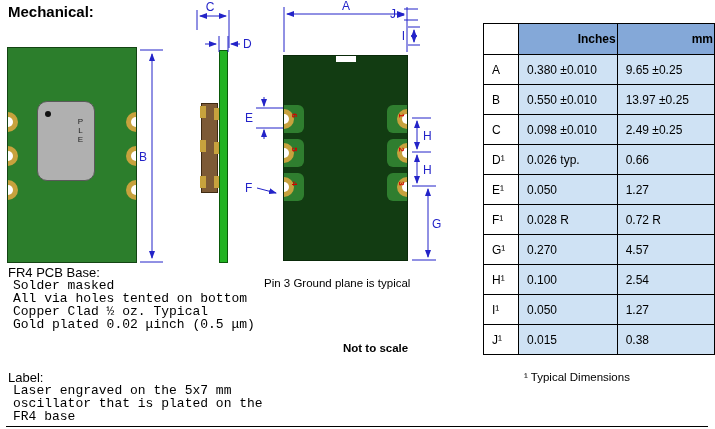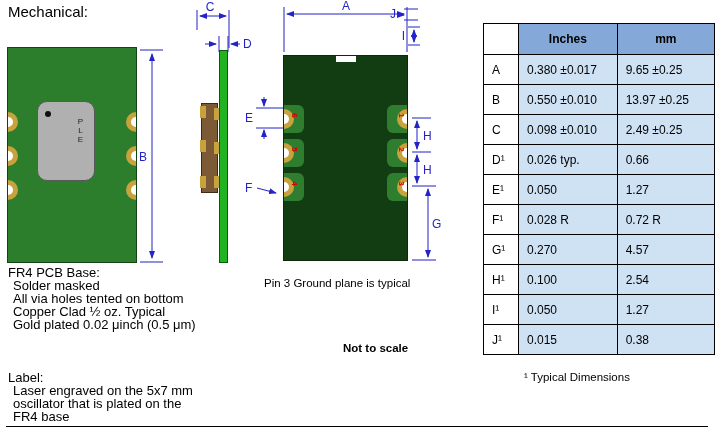--- a/index.html
+++ b/index.html
@@ -1,20 +1,20 @@
 <!DOCTYPE html>
 <html style="--dim-blue: #2323c8; --pin-red: #d40000; --pad-gold: #c7a23d; --pcb-front: #2c7e2c; --pcb-back: #123c12; --pcb-patch: #2f7e2f; --side-strip: #22b322; --side-brown: #7d5a36; --osc-gray: #b0b0b0; --table-header-bg: #84a8d8; --table-cell-bg: #cfe2f4;"><head>
 <meta charset="utf-8">
 <title>Mechanical Drawing</title>
 <style>
   html,body{margin:0;padding:0;background:#fff;}
   .page{position:relative;width:715px;height:429px;background:#fff;overflow:hidden;
         font-family:"Liberation Sans",sans-serif;color:#000;}
 
-  .title{position:absolute;left:8px;top:3px;font-size:15px;font-weight:normal;text-align:right;}
+  .title{position:absolute;left:8px;top:3px;font-size:15px;font-weight:bold;text-align:right;}
 
   
   .pcb-front{position:absolute;left:7px;top:47px;width:130px;height:216px;
              background:var(--pcb-front,#2c7e2c);border:1px solid #144414;box-sizing:border-box;}
   .pad{position:absolute;width:10px;height:20px;background:var(--pad-gold,#c7a23d);}
   .padl{left:0;border-radius:0 10px 10px 0;}
   .padr{right:0;border-radius:10px 0 0 10px;}
   .hole{position:absolute;top:5px;width:5px;height:10px;background:#fff;display:block;}
   .holel{left:0;border-radius:0 10px 10px 0;}
   .holer{right:0;border-radius:10px 0 0 10px;}
@@ -43,32 +43,32 @@
        color:var(--pin-red,#d40000);transform:rotate(90deg);}
 
   
   .overlay{position:absolute;left:0;top:0;pointer-events:none;}
   .dl{stroke:var(--dim-blue,#2323c8);stroke-width:1;fill:none;}
   .dt{fill:var(--dim-blue,#2323c8);font-size:12px;font-family:"Liberation Sans",sans-serif;}
   .am{fill:var(--dim-blue,#2323c8);}
 
   
   .note{position:absolute;font-size:13px;line-height:13px;}
-  .note .ind{padding-left:5px;}
+  .note .ind{padding-left:5px;font-family:Liberation Mono, monospace;}
   .fr4-block{left:8px;top:266px;}
   .label-block{left:8px;top:371px;}
   .pin3-note{left:240px;top:277px;font-size:11.5px;padding-left:24px;}
   .nts{left:298px;top:342px;font-size:11.5px;font-weight:bold;margin-left:45px;}
   .footnote{position:absolute;left:524px;top:371px;font-size:11.5px;}
   .bottom-line{position:absolute;left:6px;top:426px;width:702px;height:1px;background:#000;}
 
   
   .dim-table{position:absolute;left:483px;top:23px;border-collapse:collapse;font-size:12px;}
   .dim-table th,.dim-table td{border:1px solid #000;box-sizing:border-box;}
-  .dim-table th{height:31px;font-weight:bold;background:var(--table-header-bg,#84a8d8);text-align:center;}
+  .dim-table th{height:31px;font-weight:bold;background:var(--table-header-bg,#84a8d8);text-align:right;}
   .dim-table th.corner{background:#fff;width:36px;}
   .dim-table th.h-in{width:103px;}
   .dim-table th.h-mm{width:102px;}
   .dim-table td{height:30px;padding:0 0 0 8px;text-align:left;}
   .dim-table td.lbl{background:#fff;}
   .dim-table td.val{background:var(--table-cell-bg,#cfe2f4);}
 </style>
 </head>
 <body>
 
@@ -248,21 +248,21 @@
 
   <table class="dim-table">
     <tbody>
         <tr>
       <th class="corner"></th>
       <th class="h-in">Inches</th>
       <th class="h-mm">mm</th>
     </tr>
     <tr>
           <td class="lbl">A</td>
-          <td class="val">0.380 ±0.017</td>
+          <td class="val">0.380 ±0.010</td>
           <td class="val">9.65 ±0.25</td>
         </tr>
     <tr>
           <td class="lbl">B</td>
           <td class="val">0.550 ±0.010</td>
           <td class="val">13.97 ±0.25</td>
         </tr>
     <tr>
           <td class="lbl">C</td>
           <td class="val">0.098 ±0.010</td>

